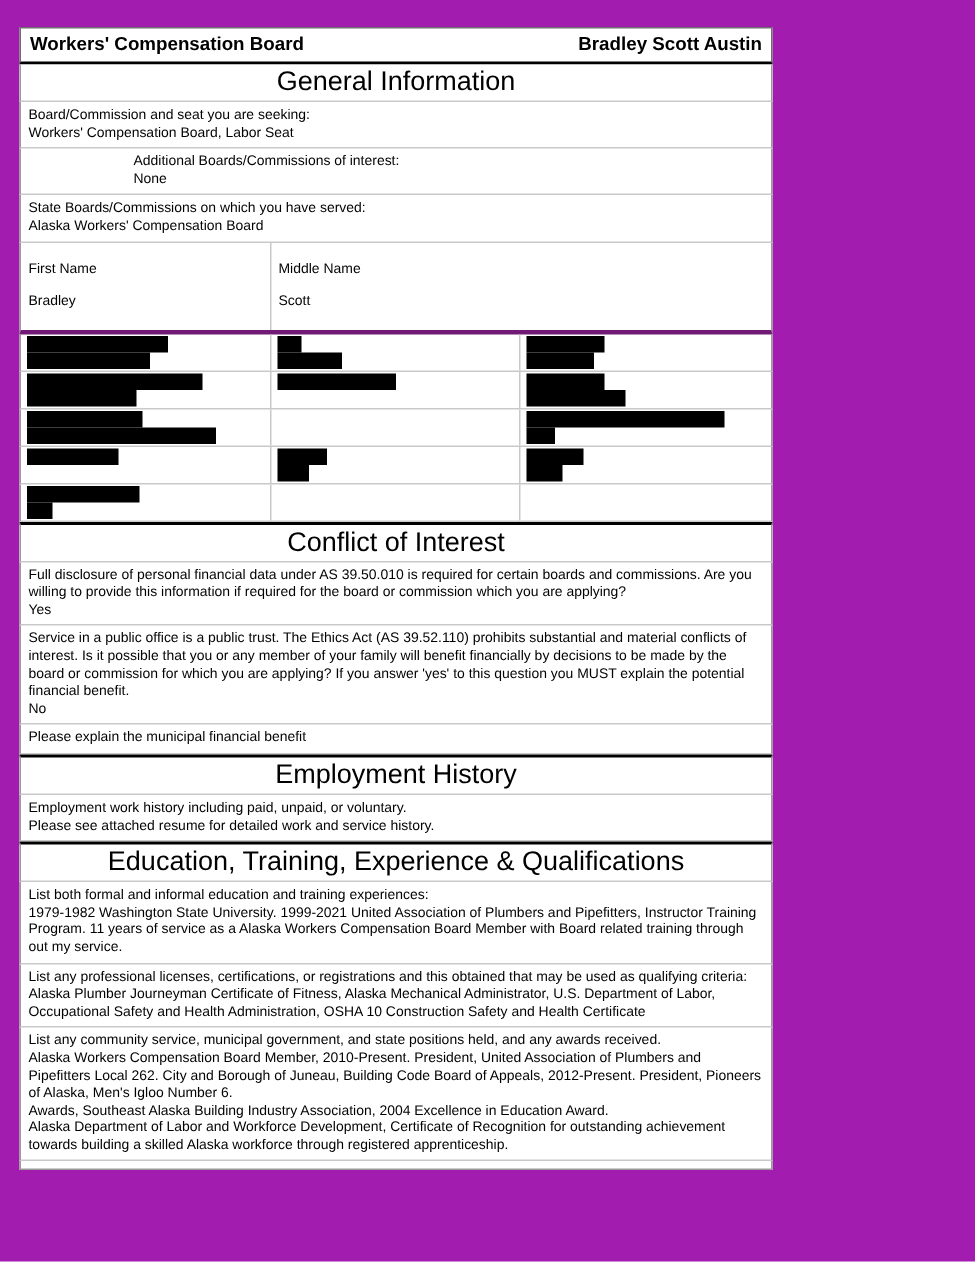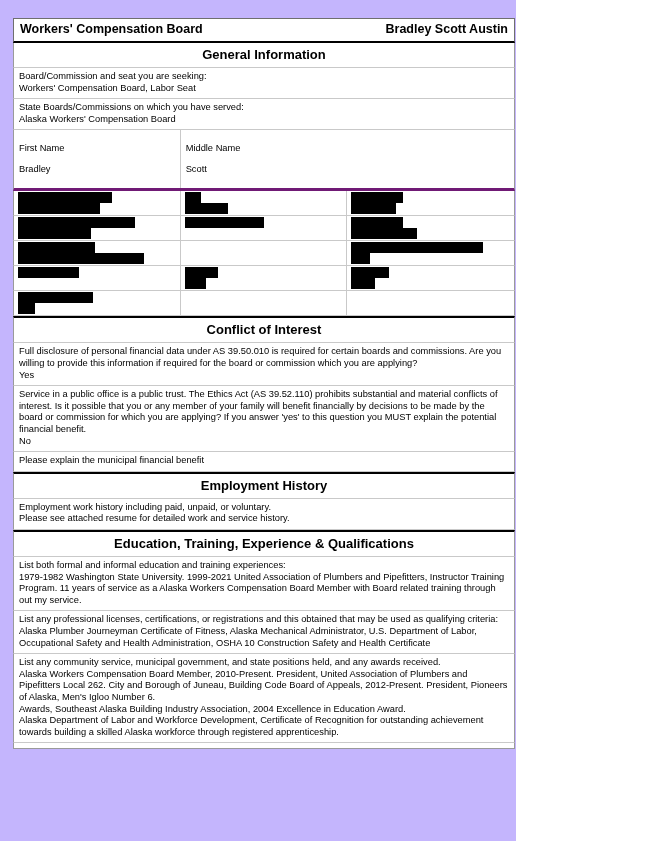--- a/index.html
+++ b/index.html
@@ -10,23 +10,23 @@
   body {
     width: 650px;
     height: 841px;
     font-family: "Liberation Sans", sans-serif;
     color: #000000;
     overflow: hidden;
   }
 
   .page {
     position: relative;
-    width: 516px;
+    width: 650px;
     height: 841px;
-    background: #c4b5fd;
+    background: #a21caf;
   }
 
   .doc {
     position: absolute;
     left: 13px;
     top: 18px;
     width: 502px;
     background: #ffffff;
   }
 
@@ -46,22 +46,22 @@
     border-bottom: 2px solid #000000;
     box-sizing: border-box;
     padding: 3px 6px 4px 6px;
     font-size: 12.5px;
     font-weight: bold;
     line-height: 15px;
   }
 
   .section-title {
     text-align: center;
-    font-size: 13px;
-    font-weight: bold;
+    font-size: 18px;
+    font-weight: normal;
     line-height: 15px;
     padding: 4px 4px 5px 4px;
     border-left: 1px solid #9a9a9a;
     border-right: 1px solid #9a9a9a;
     border-bottom: 1px solid #c9c9c9;
     box-sizing: border-box;
     background: #ffffff;
   }
 
   .section-title.topline {
@@ -145,20 +145,24 @@
       <span>Bradley Scott Austin</span>
     </div>
 
     <div class="section-title">General Information</div>
 
     <div class="row cell">
       <p>Board/Commission and seat you are seeking:</p>
       <p>Workers' Compensation Board, Labor Seat</p>
     </div>
 
+    <div class="row cell indent">
+      <p>Additional Boards/Commissions of interest:</p>
+      <p>None</p>
+    </div>
 
     <div class="row cell">
       <p>State Boards/Commissions on which you have served:</p>
       <p>Alaska Workers' Compensation Board</p>
     </div>
 
     <div class="namerow">
       <div class="namecol">
         <p>First Name</p>
         <p>Bradley</p>

